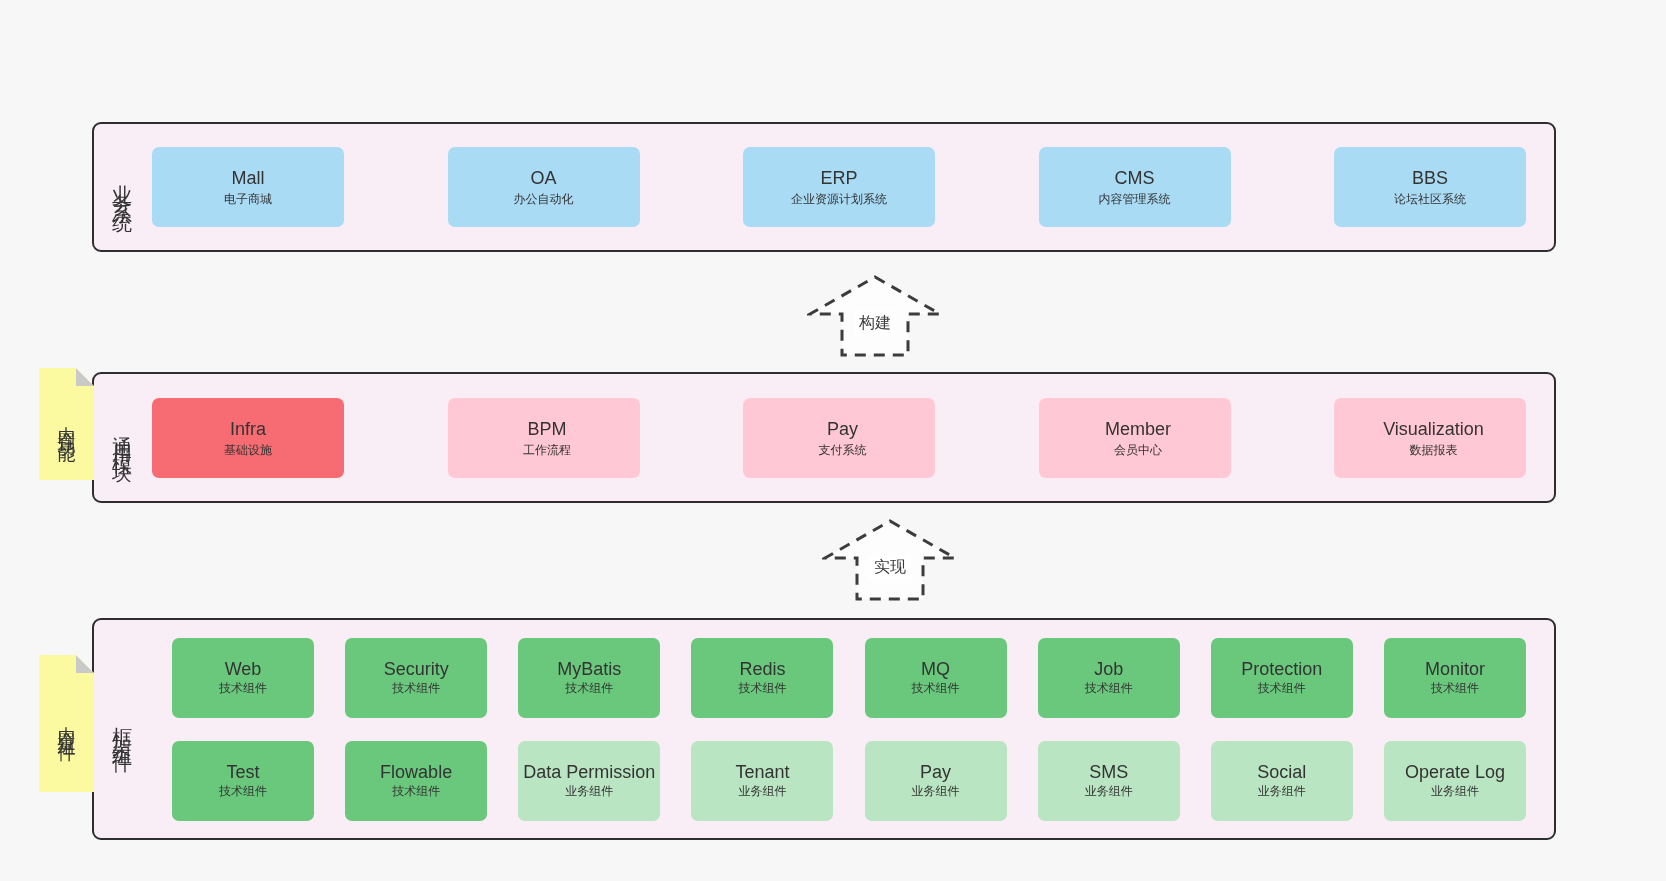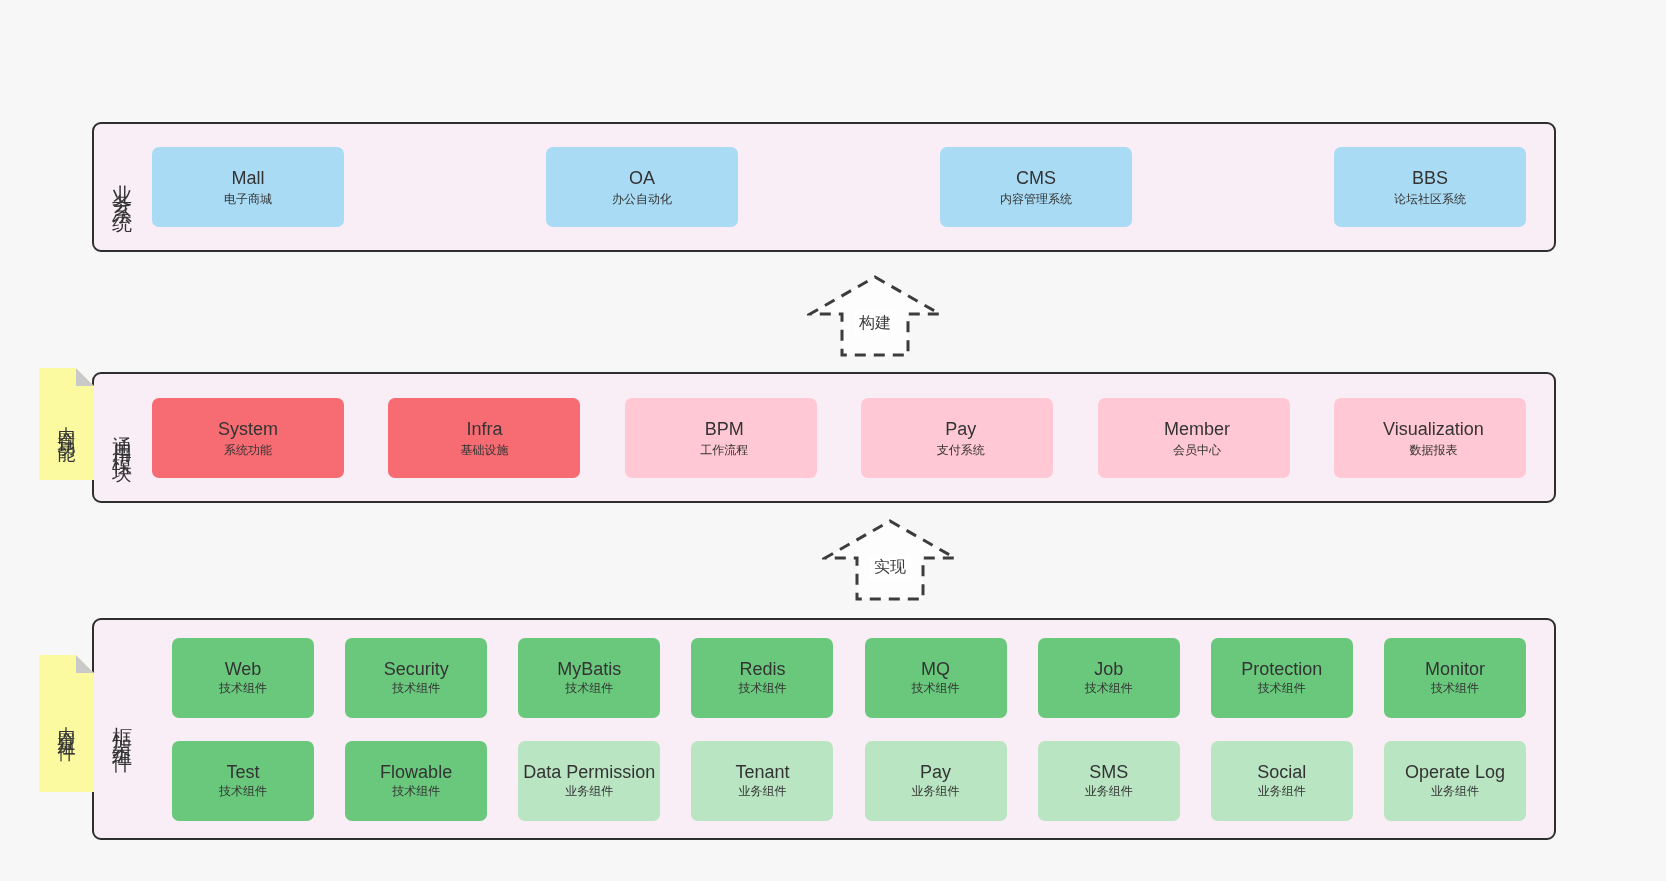--- a/index.html
+++ b/index.html
@@ -88,20 +88,24 @@
   <div class="band-content">
     <div class="box c-blue">
       <div class="box-name">Mall</div>
       <div class="box-sub">电子商城</div>
     </div>
     <div class="box c-blue">
       <div class="box-name">OA</div>
       <div class="box-sub">办公自动化</div>
     </div>
     <div class="box c-blue">
+      <div class="box-name">ERP</div>
+      <div class="box-sub">企业资源计划系统</div>
+    </div>
+    <div class="box c-blue">
       <div class="box-name">CMS</div>
       <div class="box-sub">内容管理系统</div>
     </div>
     <div class="box c-blue">
       <div class="box-name">BBS</div>
       <div class="box-sub">论坛社区系统</div>
     </div>
   </div>
 </div>
 
@@ -113,24 +117,20 @@
 </div>
 
 <div class="sticky" id="sticky-modules">
   <div class="sticky-fold"></div>
   <div class="sticky-label">内置功能</div>
 </div>
 <div class="band" id="band-modules">
   <div class="band-label">通用模块</div>
   <div class="band-content">
     <div class="box c-red">
-      <div class="box-name">System</div>
-      <div class="box-sub">系统功能</div>
-    </div>
-    <div class="box c-red">
       <div class="box-name">Infra</div>
       <div class="box-sub">基础设施</div>
     </div>
     <div class="box c-pink">
       <div class="box-name">BPM</div>
       <div class="box-sub">工作流程</div>
     </div>
     <div class="box c-pink">
       <div class="box-name">Pay</div>
       <div class="box-sub">支付系统</div>

